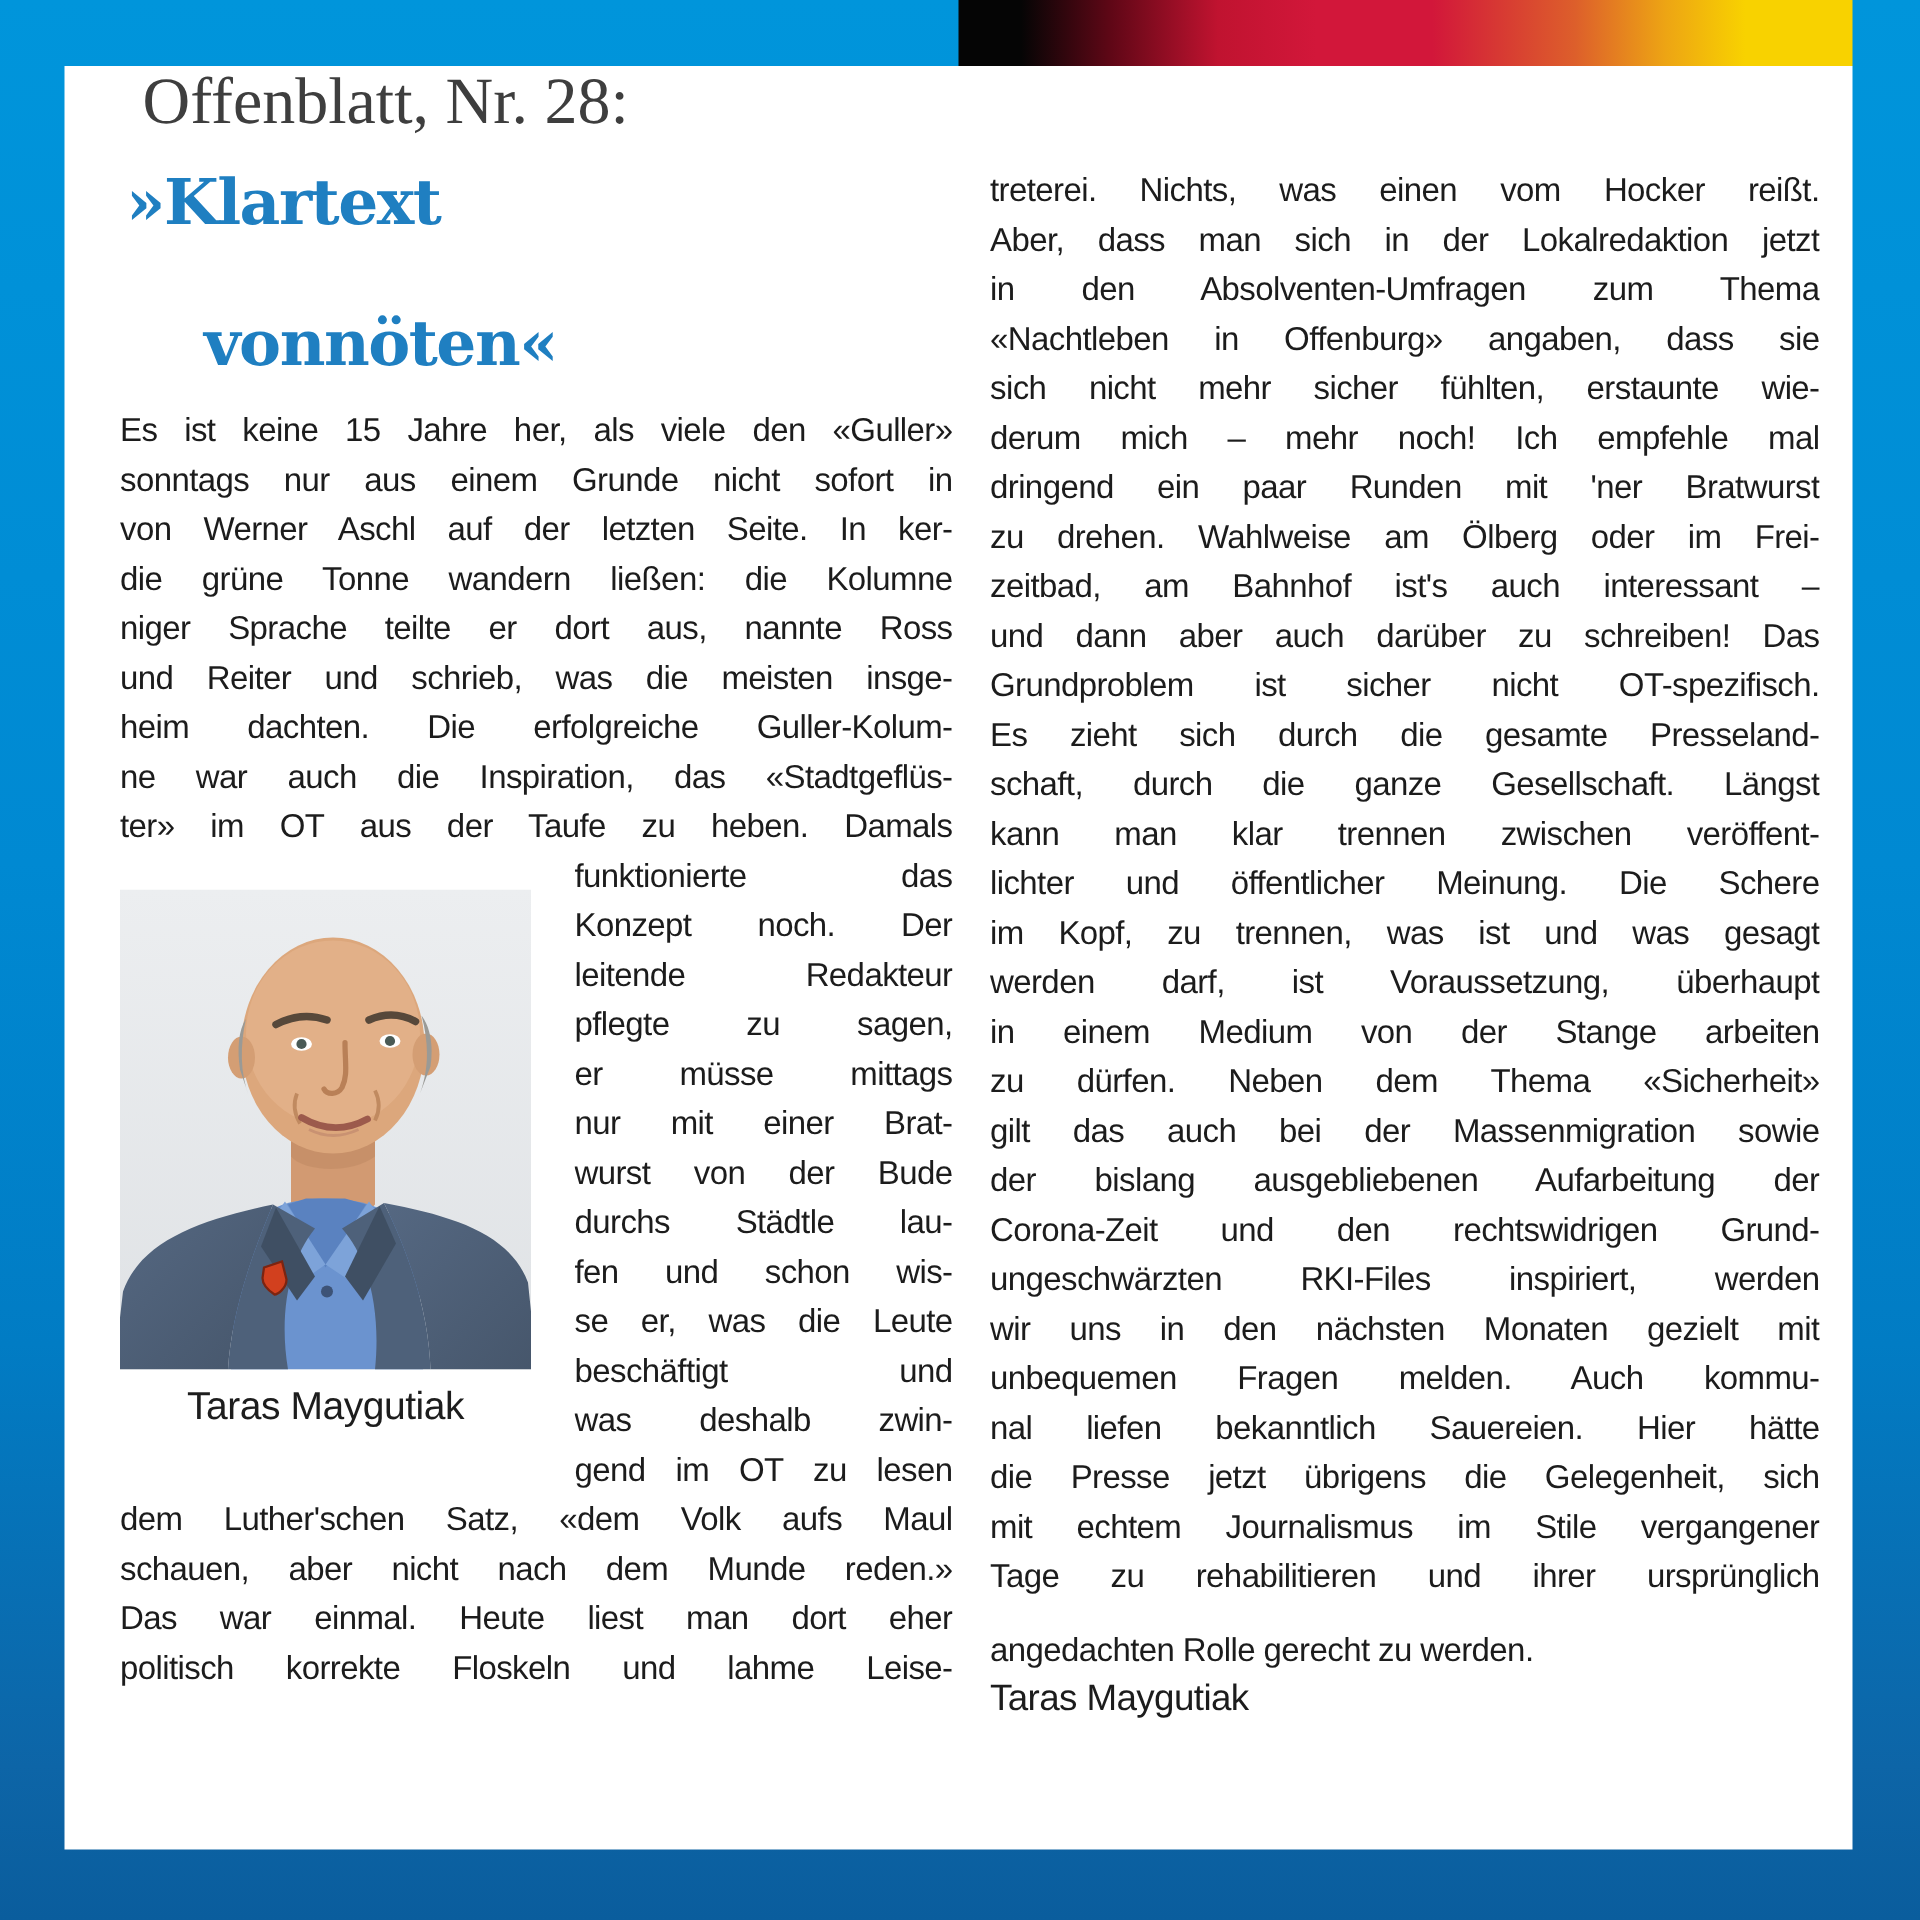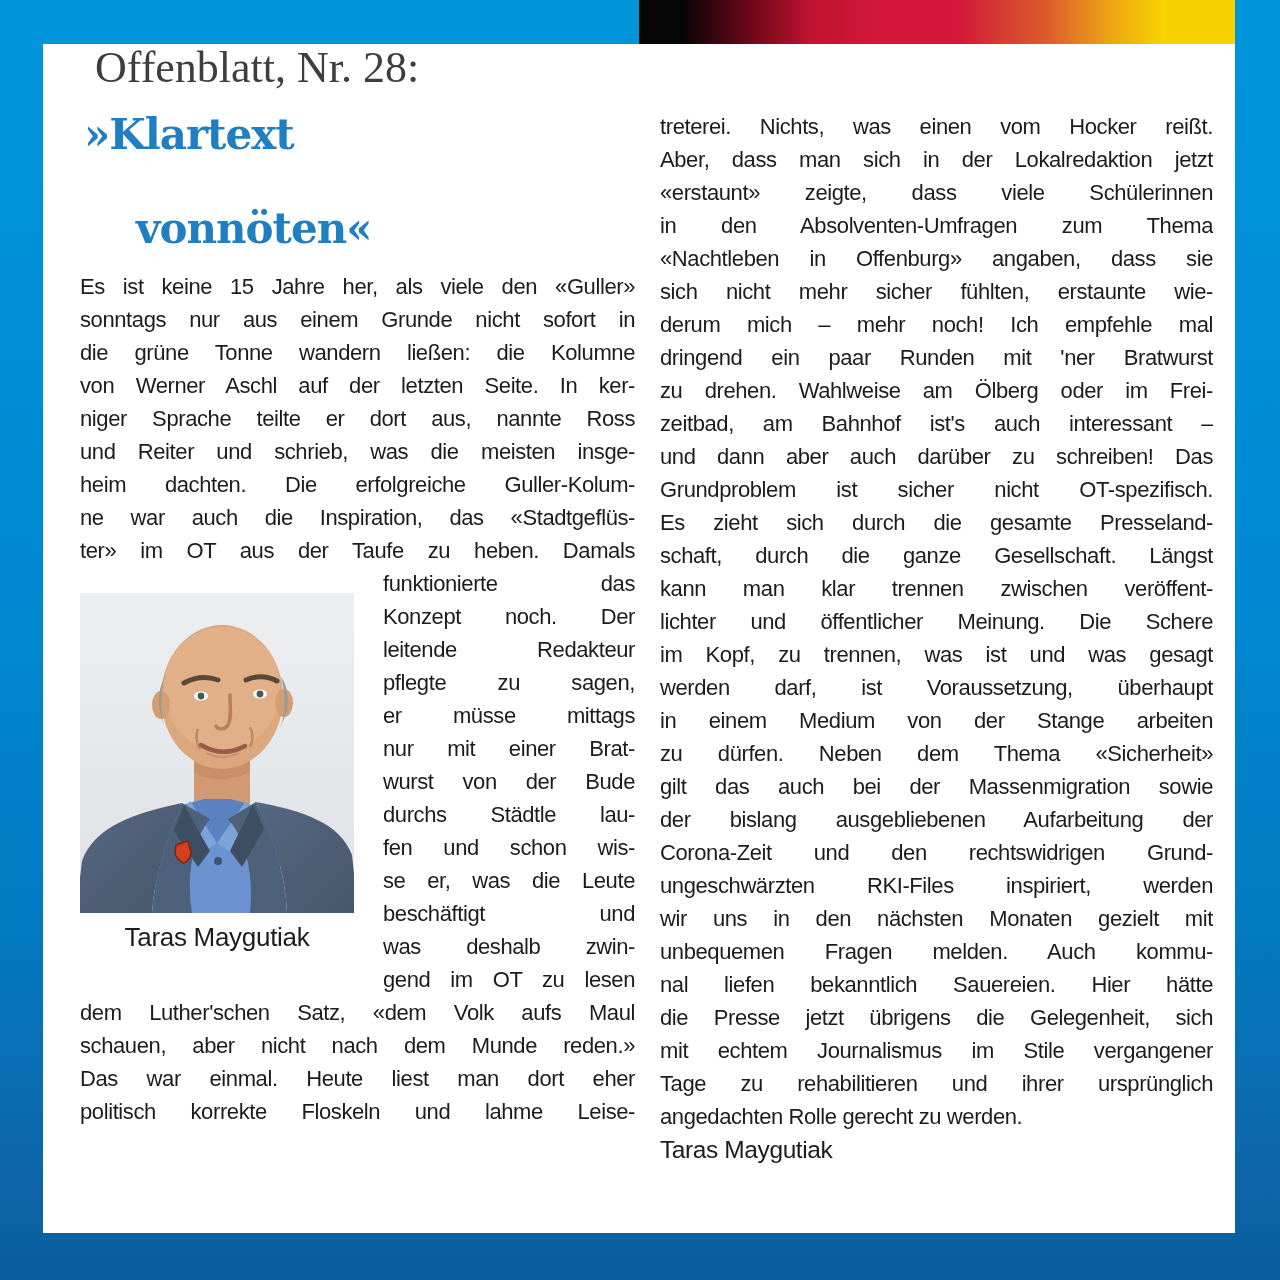--- a/index.html
+++ b/index.html
@@ -16,21 +16,21 @@
 
   .kicker{padding-left:15px;font-family:"Liberation Serif",serif;
         font-size:44px;line-height:48px;color:#3e3e3e;}
   .headline{margin-top:4px;font-family:"DejaVu Serif",serif;font-weight:bold;
         font-size:42px;line-height:78px;color:#1f7fc1;letter-spacing:-1px;}
   .headline .hl1{padding-left:4px;}
   .headline .hl2{padding-left:56px;margin-top:16px;}
 
   .bodytext .line{font-size:22px;line-height:33px;letter-spacing:-0.4px;color:#1c1c1c;
         text-align:justify;text-align-last:justify;overflow:hidden;white-space:normal;}
-  .bodytext .line.natural{text-align-last:left;}
+  .bodytext .line.natural{text-align-last:left;margin-top:16px;}
   .para1{margin-top:2px;}
   .media-row{display:flex;}
   .photo-block{width:274px;flex:none;margin-right:29px;margin-top:26px;}
   .portrait{display:block;width:274px;height:320px;}
   .caption{margin-top:8px;text-align:center;font-size:26px;line-height:32px;color:#1d1d1d;letter-spacing:-0.3px;}
   .beside{flex:1 1 auto;min-width:0;}
   .signature{font-size:24.5px;line-height:33px;letter-spacing:-0.4px;color:#1c1c1c;}
 </style>
 </head>
 <body>
@@ -44,22 +44,22 @@
       <div class="left-col">
         <div class="kicker">Offenblatt, Nr. 28:</div>
         <div class="headline">
           <div class="hl1">»Klartext</div>
           <div class="hl2">vonnöten«</div>
         </div>
 
         <div class="bodytext para1">
             <div class="line">Es ist keine 15 Jahre her, als viele den «Guller»</div>
             <div class="line">sonntags nur aus einem Grunde nicht sofort in</div>
+            <div class="line">von Werner Aschl auf der letzten Seite. In ker-</div>
             <div class="line">die grüne Tonne wandern ließen: die Kolumne</div>
-            <div class="line">von Werner Aschl auf der letzten Seite. In ker-</div>
             <div class="line">niger Sprache teilte er dort aus, nannte Ross</div>
             <div class="line">und Reiter und schrieb, was die meisten insge-</div>
             <div class="line">heim dachten. Die erfolgreiche Guller-Kolum-</div>
             <div class="line">ne war auch die Inspiration, das «Stadtgeflüs-</div>
             <div class="line">ter» im OT aus der Taufe zu heben. Damals</div>
           </div>
 
         <div class="media-row">
           <div class="photo-block">
             <svg class="portrait" viewBox="0 0 274 320" xmlns="http://www.w3.org/2000/svg" aria-hidden="true">
@@ -141,21 +141,20 @@
             <div class="line">schauen, aber nicht nach dem Munde reden.»</div>
             <div class="line">Das war einmal. Heute liest man dort eher</div>
             <div class="line">politisch korrekte Floskeln und lahme Leise-</div>
           </div>
       </div>
 
       <div class="right-col">
         <div class="bodytext">
             <div class="line">treterei. Nichts, was einen vom Hocker reißt.</div>
             <div class="line">Aber, dass man sich in der Lokalredaktion jetzt</div>
-            <div class="line">«erstaunt» zeigte, dass viele Schülerinnen</div>
             <div class="line">in den Absolventen-Umfragen zum Thema</div>
             <div class="line">«Nachtleben in Offenburg» angaben, dass sie</div>
             <div class="line">sich nicht mehr sicher fühlten, erstaunte wie-</div>
             <div class="line">derum mich – mehr noch! Ich empfehle mal</div>
             <div class="line">dringend ein paar Runden mit 'ner Bratwurst</div>
             <div class="line">zu drehen. Wahlweise am Ölberg oder im Frei-</div>
             <div class="line">zeitbad, am Bahnhof ist's auch interessant –</div>
             <div class="line">und dann aber auch darüber zu schreiben! Das</div>
             <div class="line">Grundproblem ist sicher nicht OT-spezifisch.</div>
             <div class="line">Es zieht sich durch die gesamte Presseland-</div>

